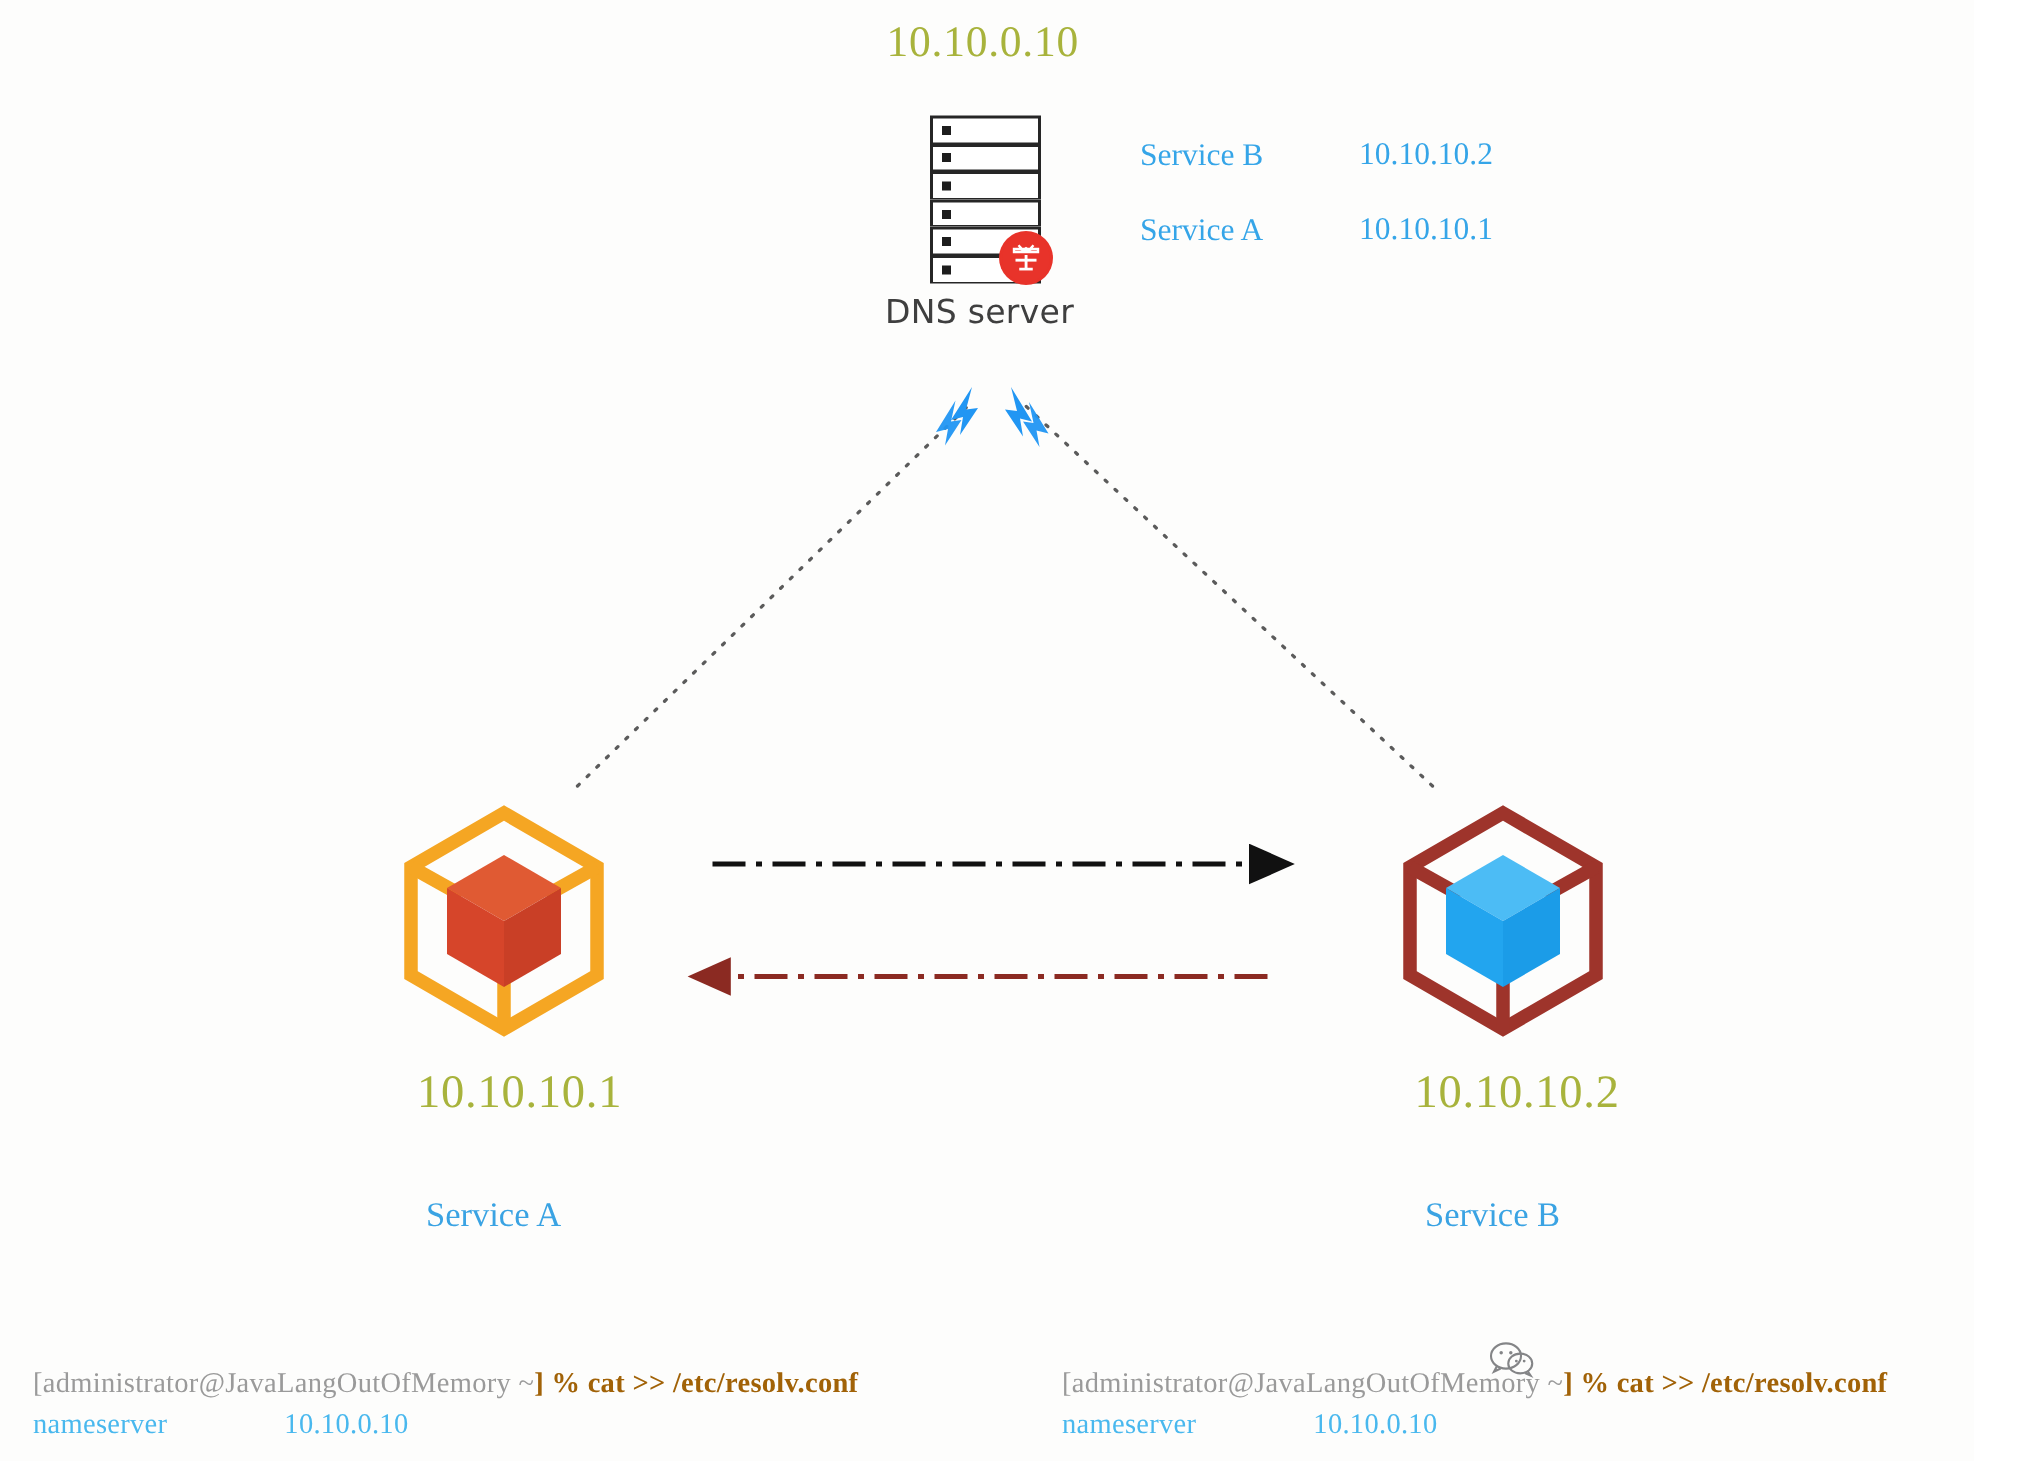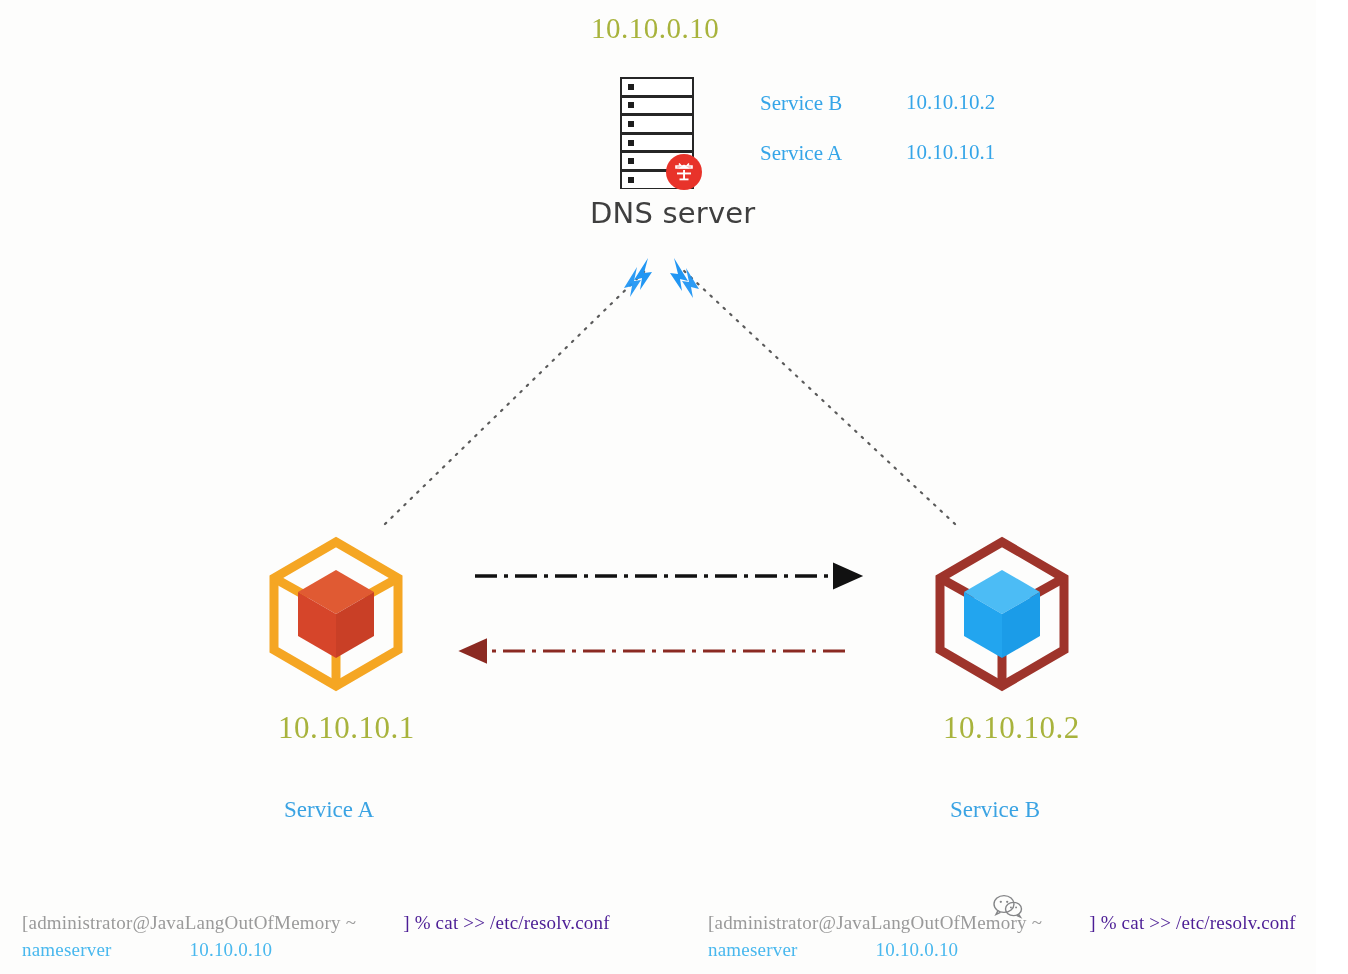--- a/index.html
+++ b/index.html
@@ -54,21 +54,21 @@
   }
   .rec-name-b { left: 760px; top: 91px; }
   .rec-ip-b   { left: 906px; top: 90px; }
   .rec-name-a { left: 760px; top: 141px; }
   .rec-ip-a   { left: 906px; top: 140px; }
 
   
   .dns-server-label {
     left: 590px; top: 196px;
     font-family: "DejaVu Sans", sans-serif;
-    font-size: 29px;
+    font-size: 22px;
     color: #3f3f3f;
     letter-spacing: 0.2px;
   }
 
   
   #server-rack {
     position: absolute;
     left: 620px; top: 77px;
     width: 74px; height: 112px;
   }
@@ -99,21 +99,21 @@
     box-shadow: 0 0 0 1px #e8332a;
   }
 
   
   .term {
     font-family: "Liberation Serif", serif;
     font-size: 19px;
     letter-spacing: 0.2px;
   }
   .term-host { color: #9a9a9a; margin-top: 48px; }
-  .term-cmd  { color: #4c1d95; font-weight: normal; margin-left: 47px; }
+  .term-cmd  { color: #a16207; font-weight: bold; }
   .term-key  { color: #49b8ee; font-weight: normal; }
   .term-val  { color: #49b8ee; }
   .term-l1-left  { left: 22px;  top: 912px; }
   .term-l2-left  { left: 22px;  top: 939px; }
   .term-l1-right { left: 708px; top: 912px; }
   .term-l2-right { left: 708px; top: 939px; }
   .term-gap { display: inline-block; width: 78px; }
 
   
   #watermark {

